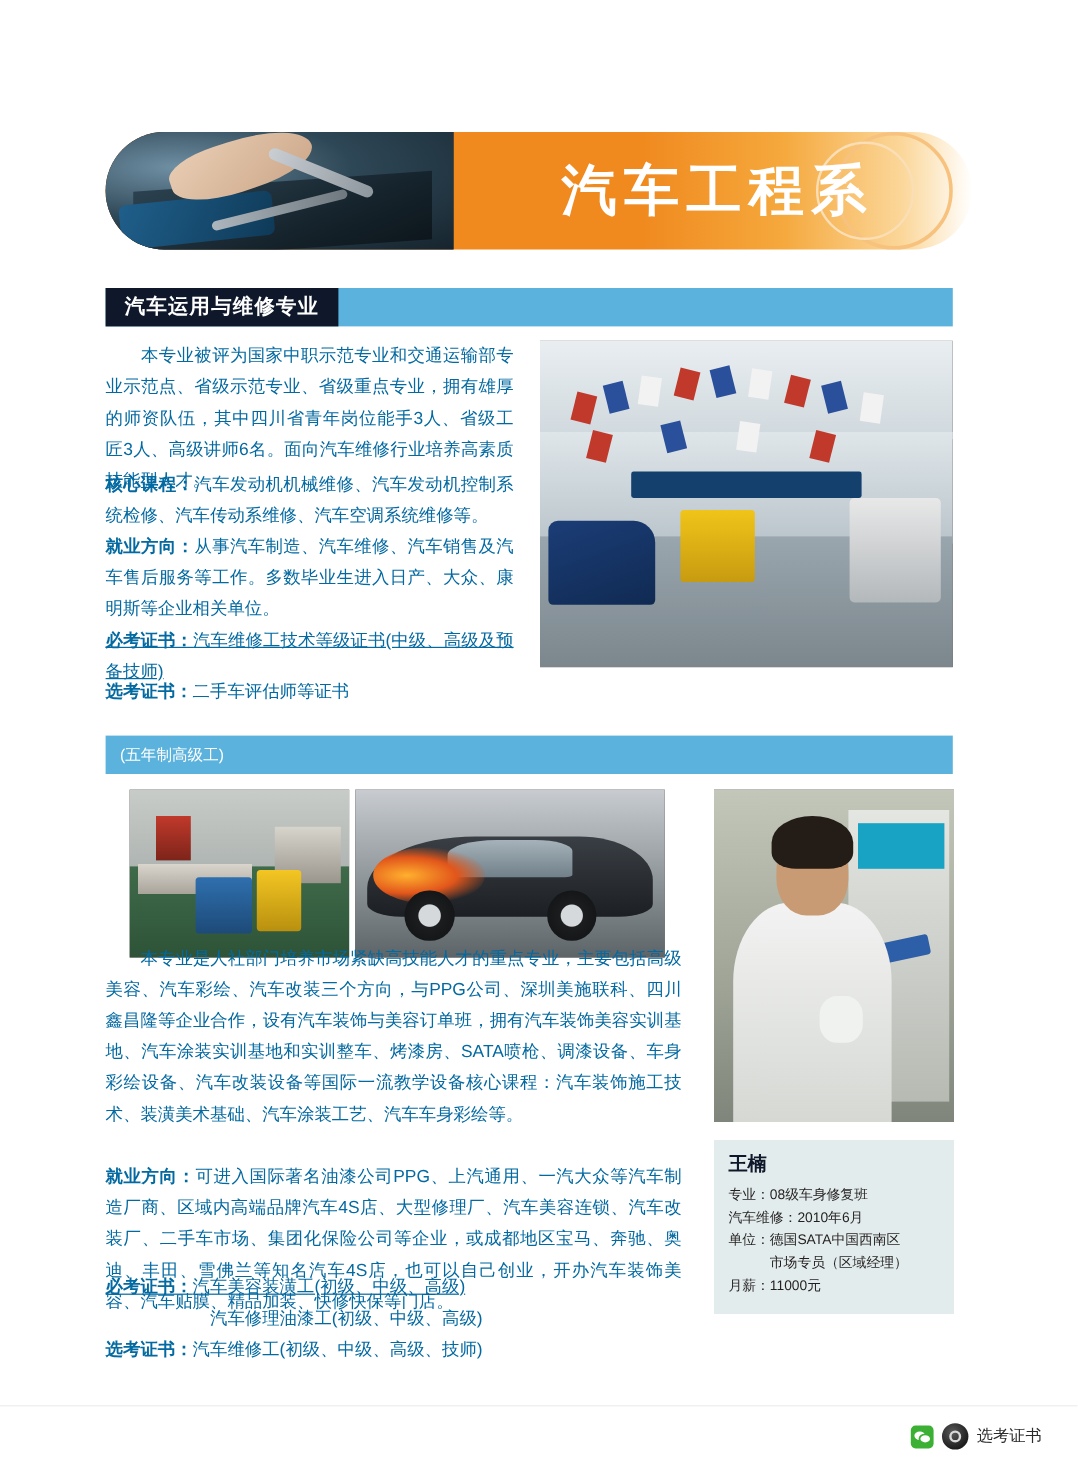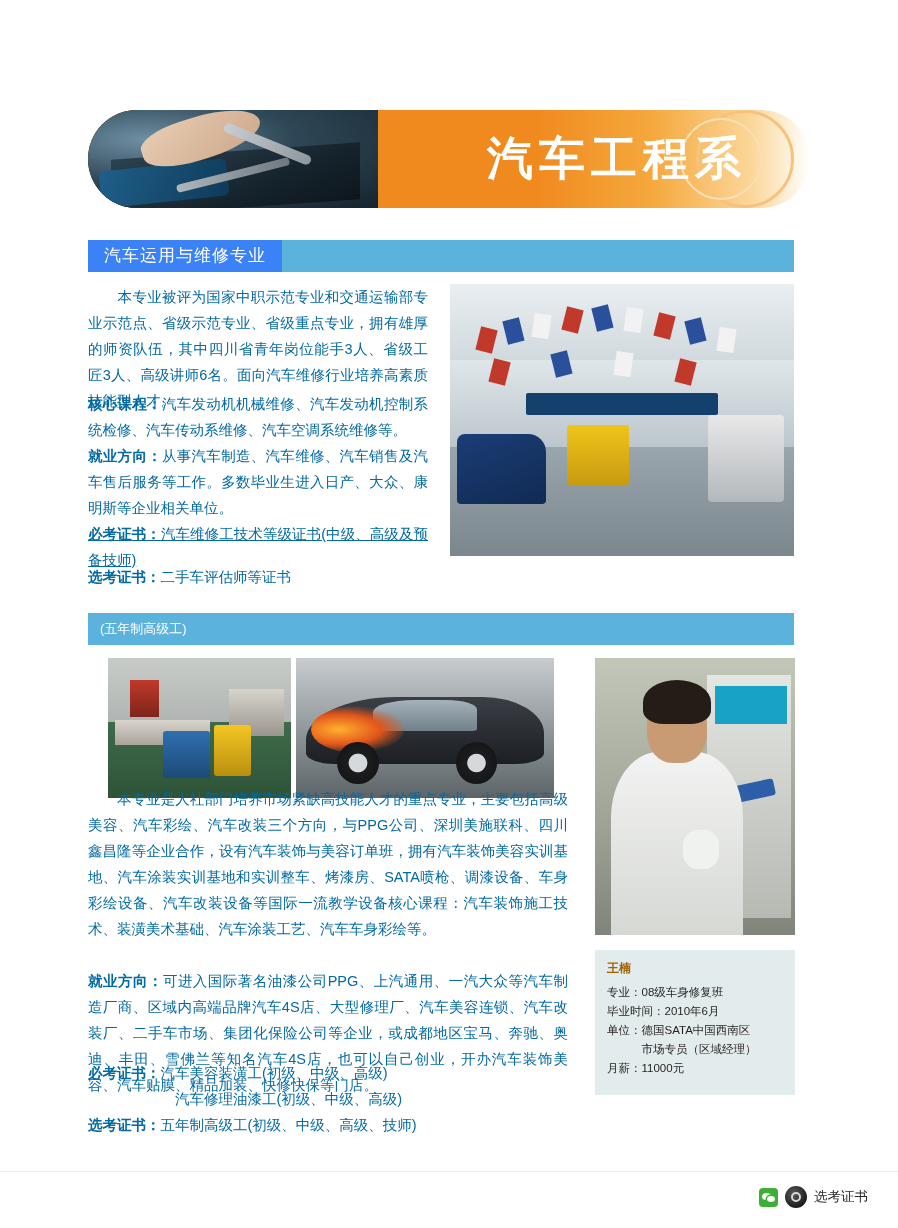--- a/index.html
+++ b/index.html
@@ -102,38 +102,37 @@
   .banner-title {
     position: absolute;
     left: 380px;
     top: 50%;
     transform: translateY(-50%);
     color: #ffffff;
     font-size: 46px;
     letter-spacing: 6px;
     font-weight: bold;
     white-space: nowrap;
-    margin-left: 19px;
   }
 
   
   .sec-bar {
     position: absolute;
     left: 88px;
     width: 706px;
     height: 32px;
     background: #5bb3dd;
     display: flex;
     align-items: center;
   }
   .sec-bar .tag {
-    background: #3b82f6;
+    background: #0f172a;
     color: #ffffff;
     font-size: 17px;
-    font-weight: normal;
+    font-weight: bold;
     height: 32px;
     line-height: 32px;
     padding: 0 16px;
     white-space: nowrap;
     letter-spacing: 1px;
   }
   .sec-bar .sub {
     color: #ffffff;
     font-size: 13px;
     margin-left: 12px;
@@ -306,23 +305,23 @@
     position: absolute;
     left: 595px;
     top: 950px;
     width: 200px;
     height: 145px;
     background: #e3ecec;
     padding: 10px 12px;
     box-sizing: border-box;
   }
   .card .name {
-    font-size: 12px;
+    font-size: 16px;
     font-weight: bold;
-    color: #a16207;
+    color: #0f172a;
     margin-bottom: 6px;
   }
   .card .row {
     font-size: 11.5px;
     line-height: 19px;
     color: #231f20;
   }
 
   
   .footer {
@@ -468,34 +467,34 @@
   <div class="pt-hair"></div>
   <div class="pt-glove"></div>
 </div>
 
 <div class="para" style="left:88px; top:786px; width:480px;">
   <span>　　本专业是人社部门培养市场紧缺高技能人才的重点专业，主要包括高级美容、汽车彩绘、汽车改装三个方向，与PPG公司、深圳美施联科、四川鑫昌隆等企业合作，设有汽车装饰与美容订单班，拥有汽车装饰美容实训基地、汽车涂装实训基地和实训整车、烤漆房、SATA喷枪、调漆设备、车身彩绘设备、汽车改装设备等国际一流教学设备核心课程：汽车装饰施工技术、装潢美术基础、汽车涂装工艺、汽车车身彩绘等。</span>
 </div>
 <div class="para" style="left:88px; top:968px; width:480px;">
   <span class="lbl">就业方向：</span><span>可进入国际著名油漆公司PPG、上汽通用、一汽大众等汽车制造厂商、区域内高端品牌汽车4S店、大型修理厂、汽车美容连锁、汽车改装厂、二手车市场、集团化保险公司等企业，或成都地区宝马、奔驰、奥迪、丰田、雪佛兰等知名汽车4S店，也可以自己创业，开办汽车装饰美容、汽车贴膜、精品加装、快修快保等门店。</span>
 </div>
-<div class="para" style="left:88px; top:1060px; width:480px;">
+<div class="para" style="left:88px; top:1060px; width:480px;text-decoration:underline;">
   <span class="lbl">必考证书：</span><span>汽车美容装潢工(初级、中级、高级)</span>
 </div>
 <div class="para" style="left:88px; top:1086px; width:480px;">
   <span>　　　　　　汽车修理油漆工(初级、中级、高级)</span>
 </div>
 <div class="para" style="left:88px; top:1112px; width:480px;">
-  <span class="lbl">选考证书：</span><span>五年制高级工(初级、中级、高级、技师)</span>
+  <span class="lbl">选考证书：</span><span>汽车维修工(初级、中级、高级、技师)</span>
 </div>
 
 <div class="card">
   <div class="name">王楠</div>
   <div class="row">专业：08级车身修复班</div>
-  <div class="row">毕业时间：2010年6月</div>
+  <div class="row">汽车维修：2010年6月</div>
   <div class="row">单位：德国SATA中国西南区</div>
   <div class="row">　　　市场专员（区域经理）</div>
   <div class="row">月薪：11000元</div>
 </div>
 
 <div class="footer">
   <div class="footer-inner">
     <div class="wechat"></div>
     <div class="footer-avatar"></div>
     <div class="footer-text">选考证书</div>

